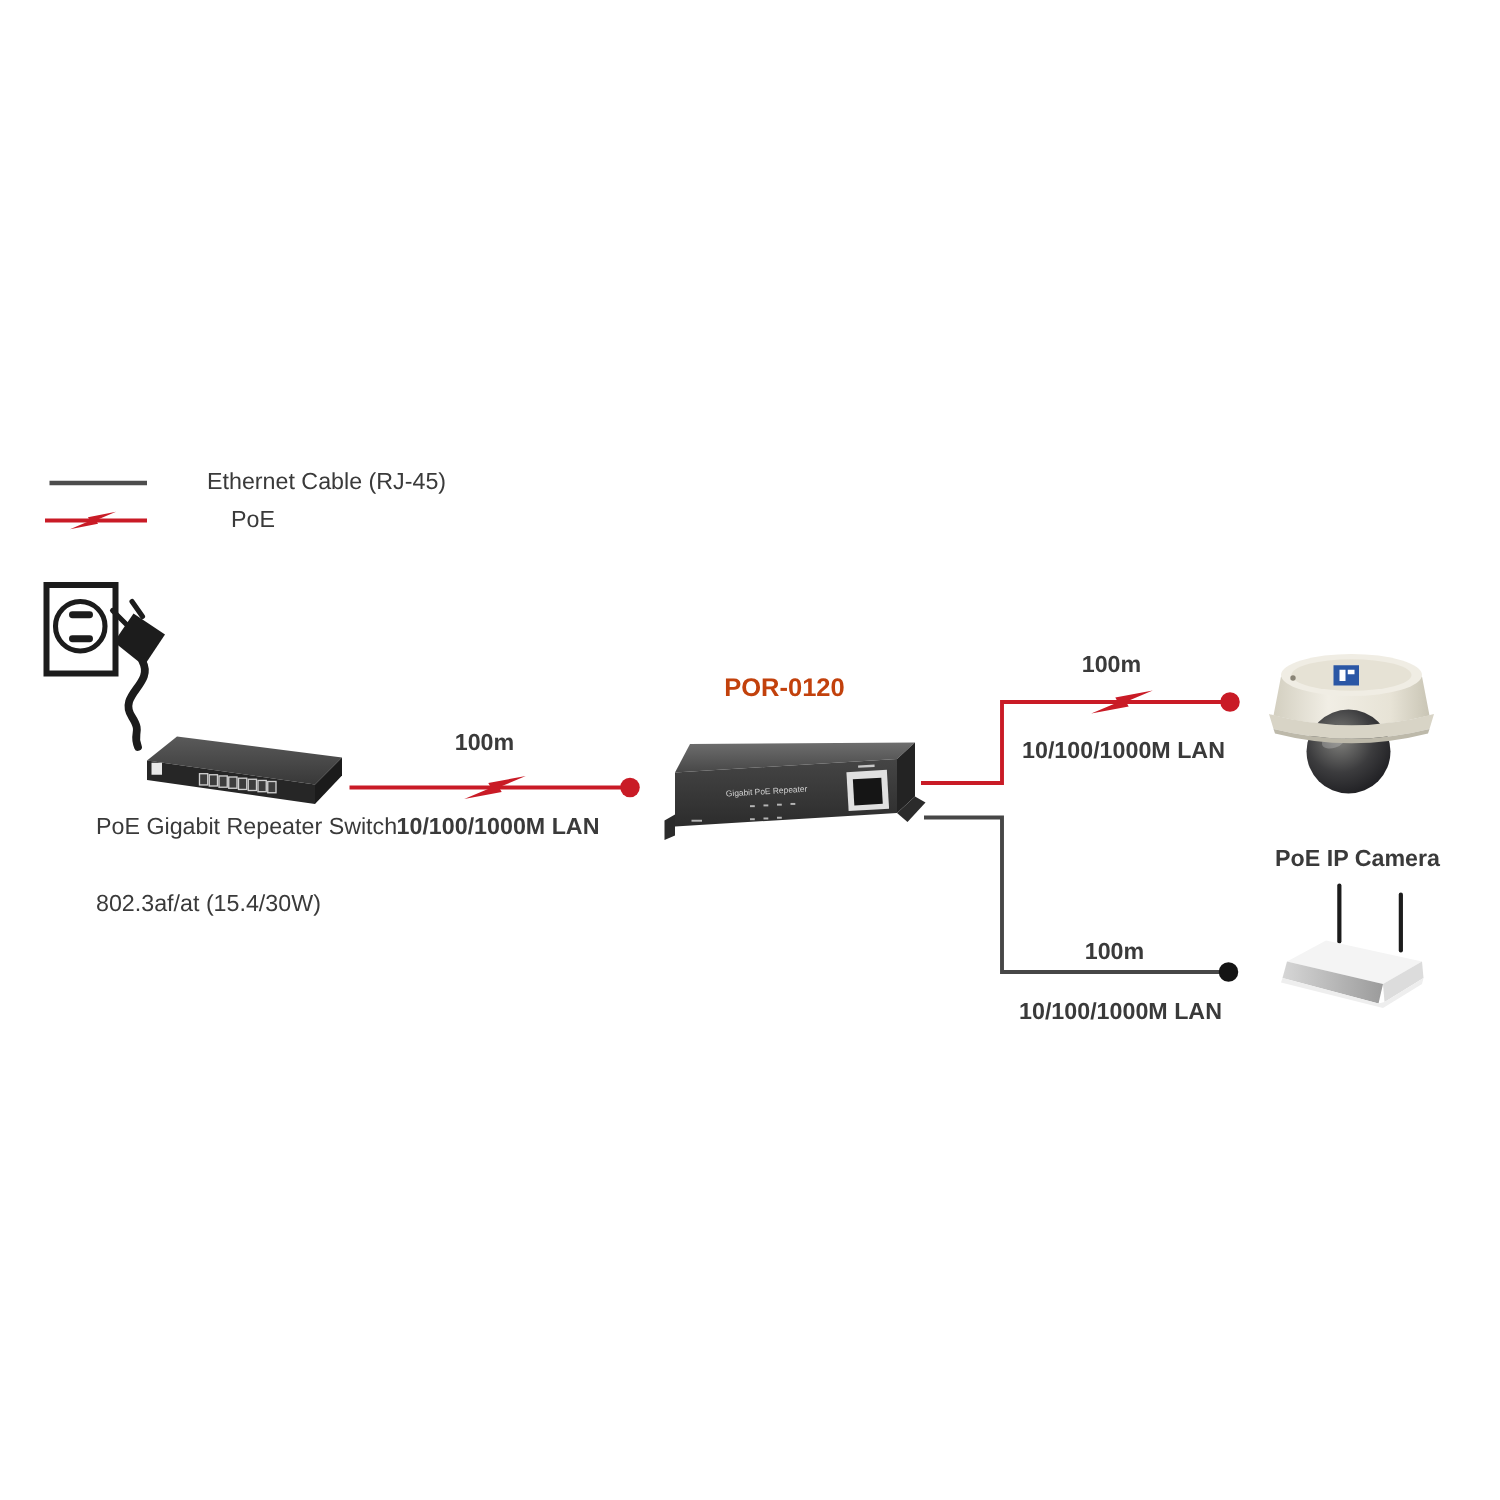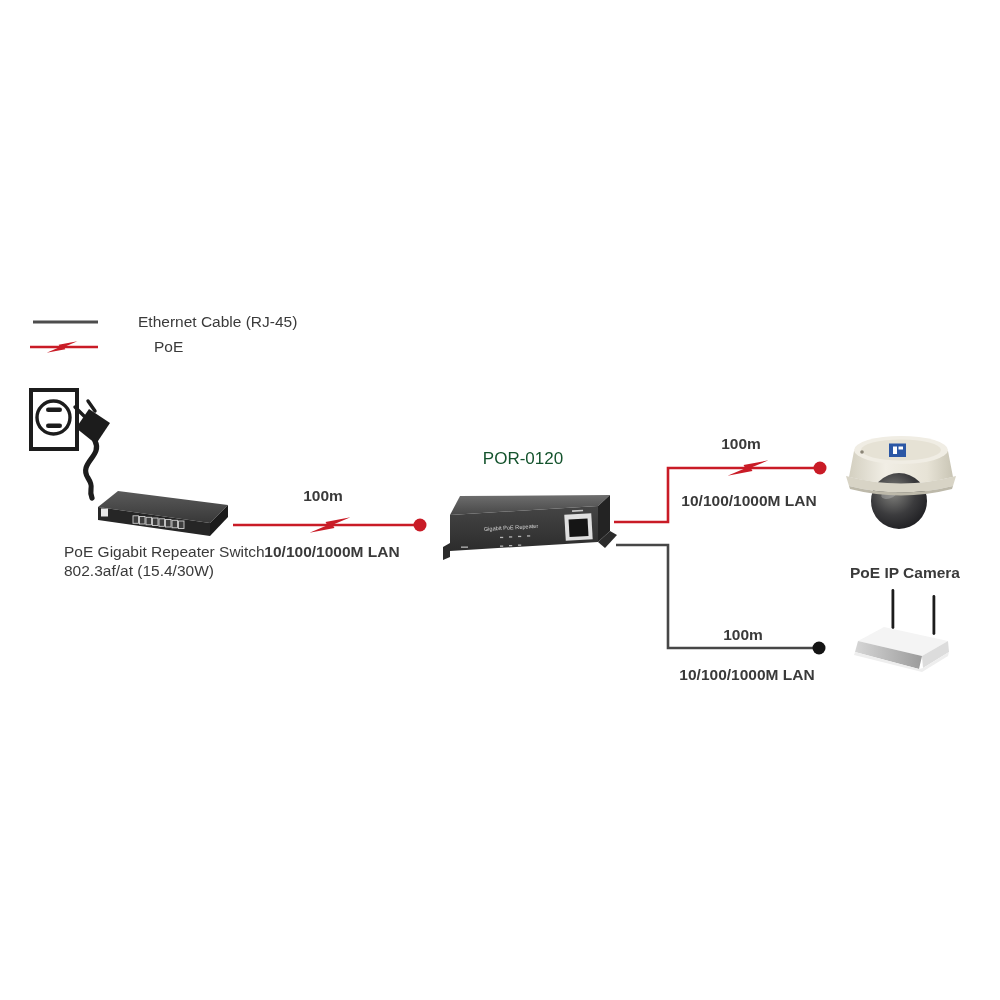--- a/index.html
+++ b/index.html
@@ -6,21 +6,21 @@
   .canvas{
     position:relative;width:1000px;height:1000px;background:#ffffff;
     font-family:"Liberation Sans",sans-serif;overflow:hidden;
   }
   svg.layer{position:absolute;left:0;top:0;}
   .lbl{
     position:absolute;color:#3a3a3a;font-size:15.5px;line-height:18px;
     white-space:nowrap;
   }
   .lbl.center{transform:translateX(-50%);font-weight:bold;}
-  .lbl.bold{font-weight:normal;font-size:17px;color:#14532d;}
+  .lbl.bold{font-weight:bold;font-size:17px;color:#c2410c;}
 </style>
 </head>
 <body>
 
 <div class="canvas">
 
   <svg class="layer" width="1000" height="1000" viewBox="0 0 1000 1000">
     <defs>
       <polygon id="bolt" points="3,-18 -4,2 -1,2 -3,18 4,-2 1,-2"></polygon>
       <linearGradient id="swTop" x1="0" y1="0" x2="0" y2="1">
@@ -155,21 +155,21 @@
       <polygon points="858,641 922,656 919,669 855,652" fill="url(#apFront)"></polygon>
       <polygon points="922,656 948,641 949,652 923,668" fill="#dcdcdc"></polygon>
       <polygon points="855,652 919,669 923,668 949,652 948,656 922,672 854,655" fill="#eeeeee"></polygon>
     </g>
   </svg>
 
   <div class="lbl" style="left:114px;top:313px;margin-left:24px;">Ethernet Cable (RJ-45)</div>
   <div class="lbl" style="left:114px;top:338px;margin-left:40px;">PoE</div>
 
   <div class="lbl" style="left:64px;top:543px;">PoE Gigabit Repeater Switch</div>
-  <div class="lbl" style="left:64px;top:562px;">802.3af/at (15.4/30W)</div>
+  <div class="lbl" style="left:64px;top:594px;">802.3af/at (15.4/30W)</div>
 
   <div class="lbl bold center" style="left:523px;top:450px;">POR-0120</div>
 
   <div class="lbl center" style="left:323px;top:487px;">100m</div>
   <div class="lbl center" style="left:332px;top:543px;">10/100/1000M LAN</div>
 
   <div class="lbl center" style="left:741px;top:435px;">100m</div>
   <div class="lbl center" style="left:749px;top:492px;">10/100/1000M LAN</div>
 
   <div class="lbl center" style="left:743px;top:626px;">100m</div>

